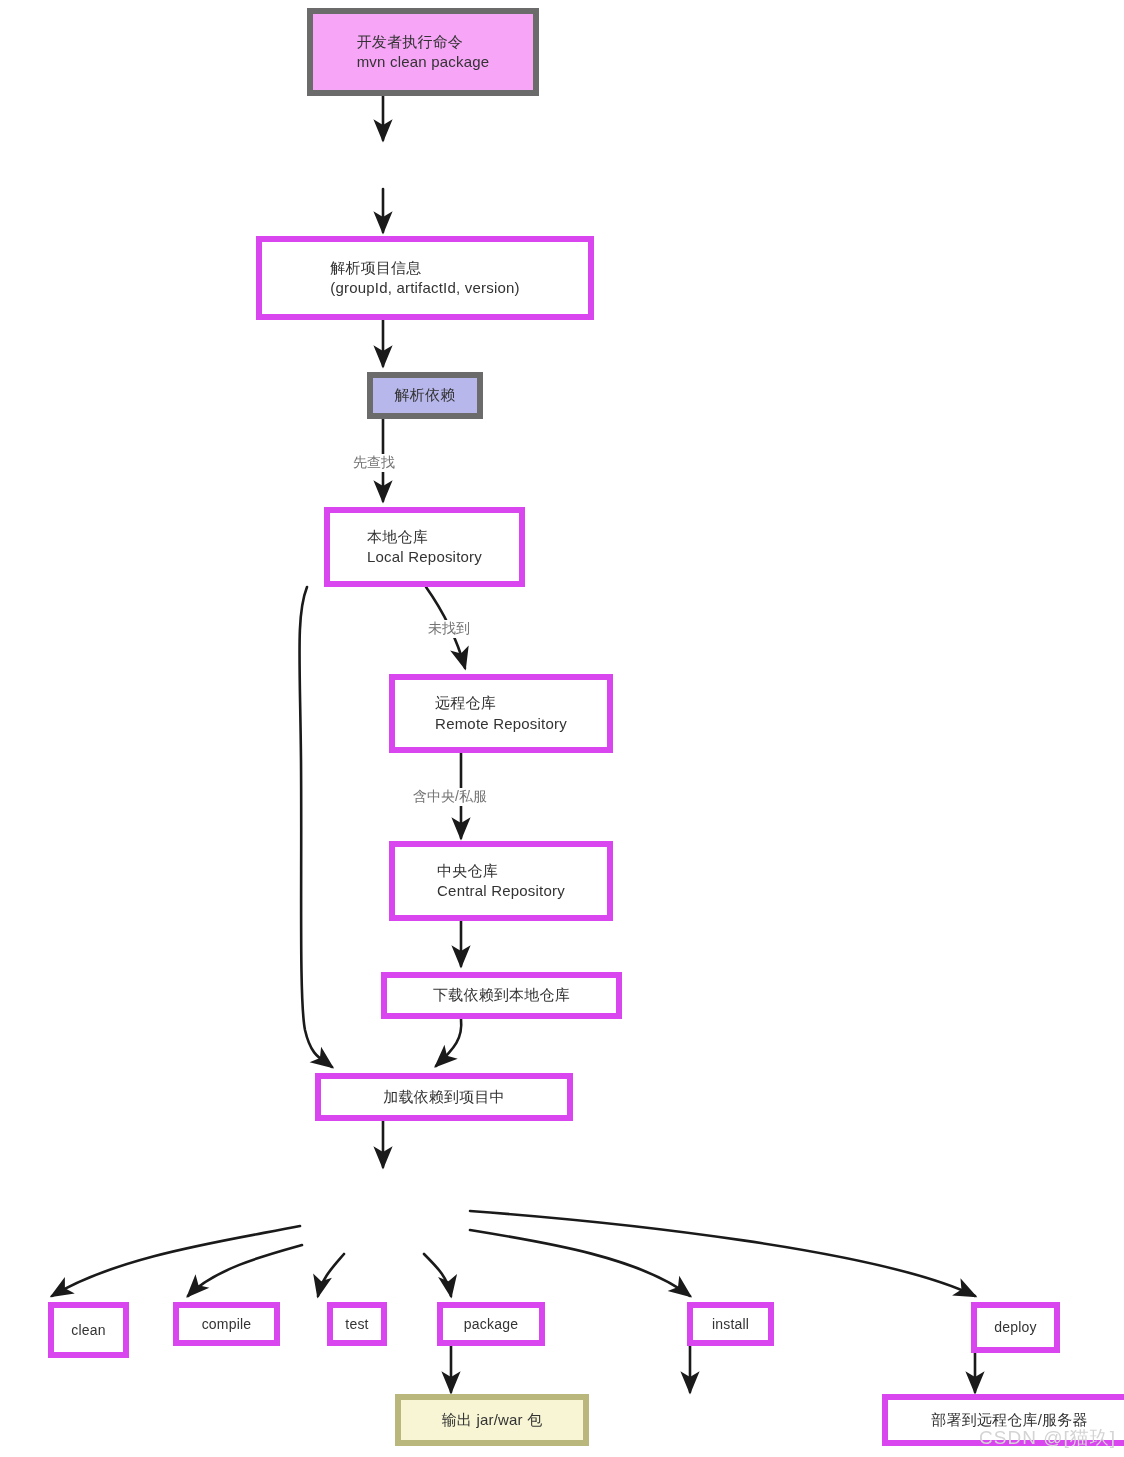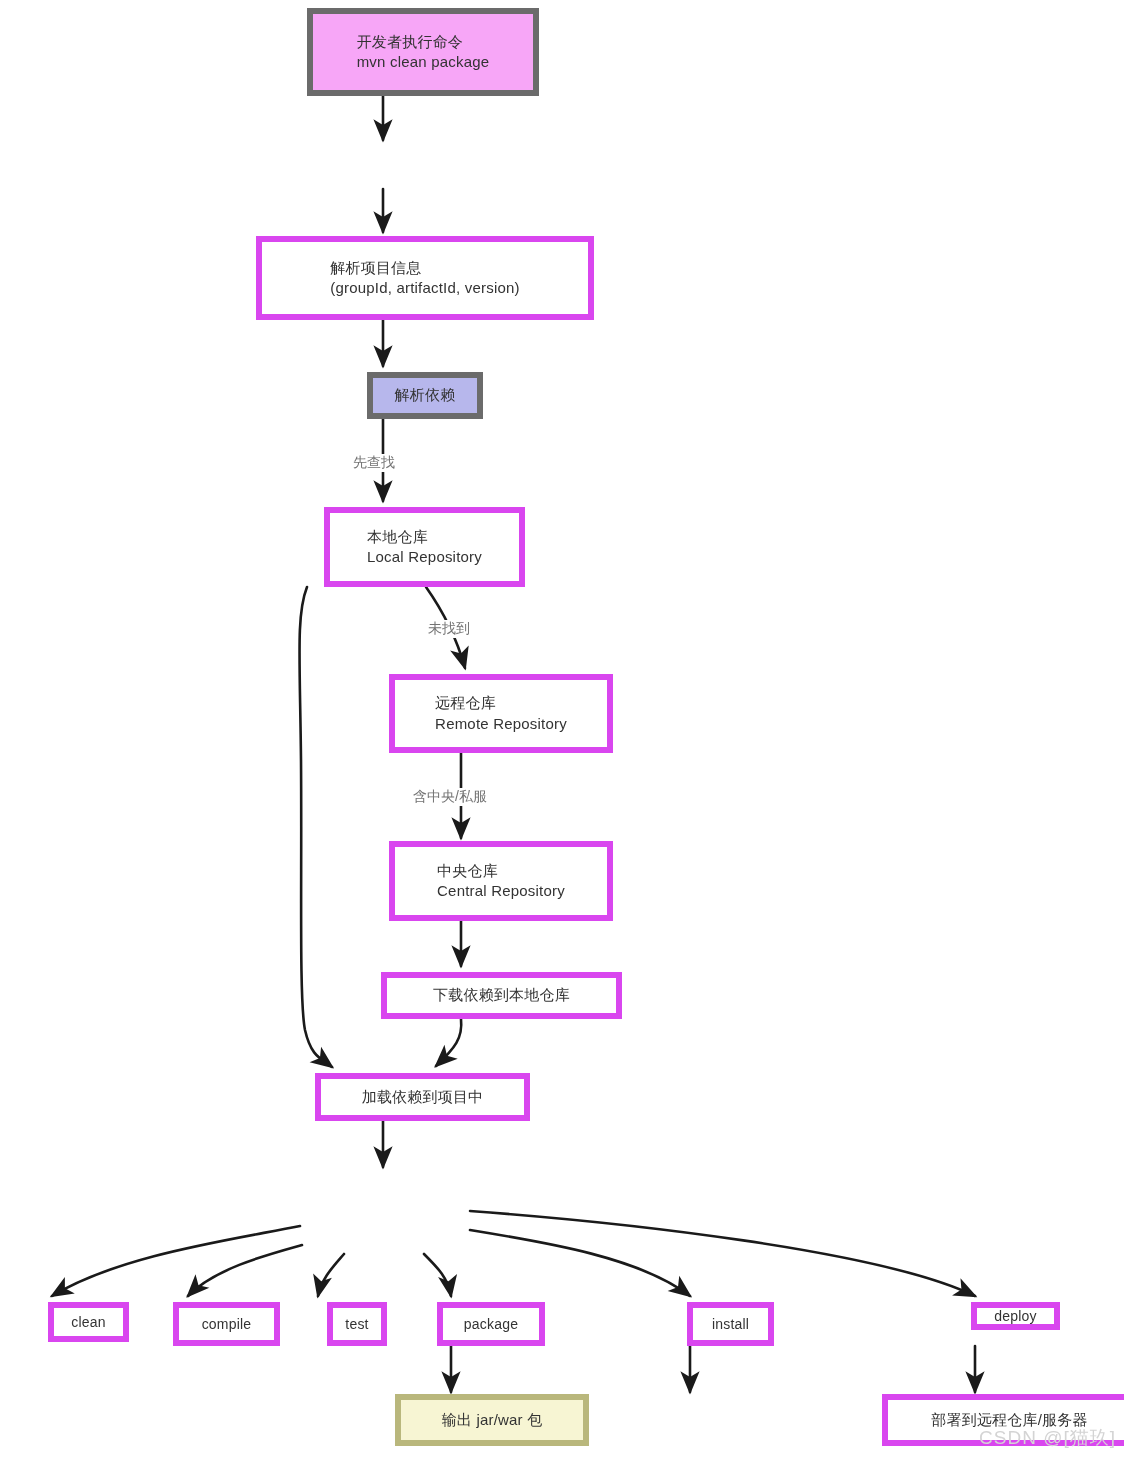--- a/index.html
+++ b/index.html
@@ -92,34 +92,34 @@
 Local Repository</div>
 
   <div class="node" style="left:349px;top:674px;width:224px;height:79px;">远程仓库
 Remote Repository</div>
 
   <div class="node" style="left:349px;top:841px;width:224px;height:80px;">中央仓库
 Central Repository</div>
 
   <div class="node" style="left:341px;top:972px;width:241px;height:47px;">下载依赖到本地仓库</div>
 
-  <div class="node" style="left:275px;top:1073px;width:215px;height:48px;">加载依赖到项目中</div>
+  <div class="node" style="left:275px;top:1073px;width:258px;height:48px;">加载依赖到项目中</div>
 
 
-  <div class="node small" style="left:8px;top:1302px;width:81px;height:40px;">clean</div>
+  <div class="node small" style="left:8px;top:1302px;width:81px;height:56px;">clean</div>
 
   <div class="node small" style="left:133px;top:1302px;width:107px;height:44px;">compile</div>
 
   <div class="node small" style="left:287px;top:1302px;width:60px;height:44px;">test</div>
 
   <div class="node small" style="left:397px;top:1302px;width:108px;height:44px;">package</div>
 
   <div class="node small" style="left:647px;top:1302px;width:87px;height:44px;">install</div>
 
-  <div class="node small" style="left:931px;top:1302px;width:89px;height:28px;">deploy</div>
+  <div class="node small" style="left:931px;top:1302px;width:89px;height:51px;">deploy</div>
 
   <div class="node yellow" style="left:355px;top:1394px;width:194px;height:52px;">输出 jar/war 包</div>
 
 
   <div class="node" style="left:842px;top:1394px;width:255px;height:52px;">部署到远程仓库/服务器</div>
 
   <div class="edge-label" style="left:350px;top:454px;">先查找</div>
 
   <div class="edge-label" style="left:425px;top:620px;">未找到</div>
 

